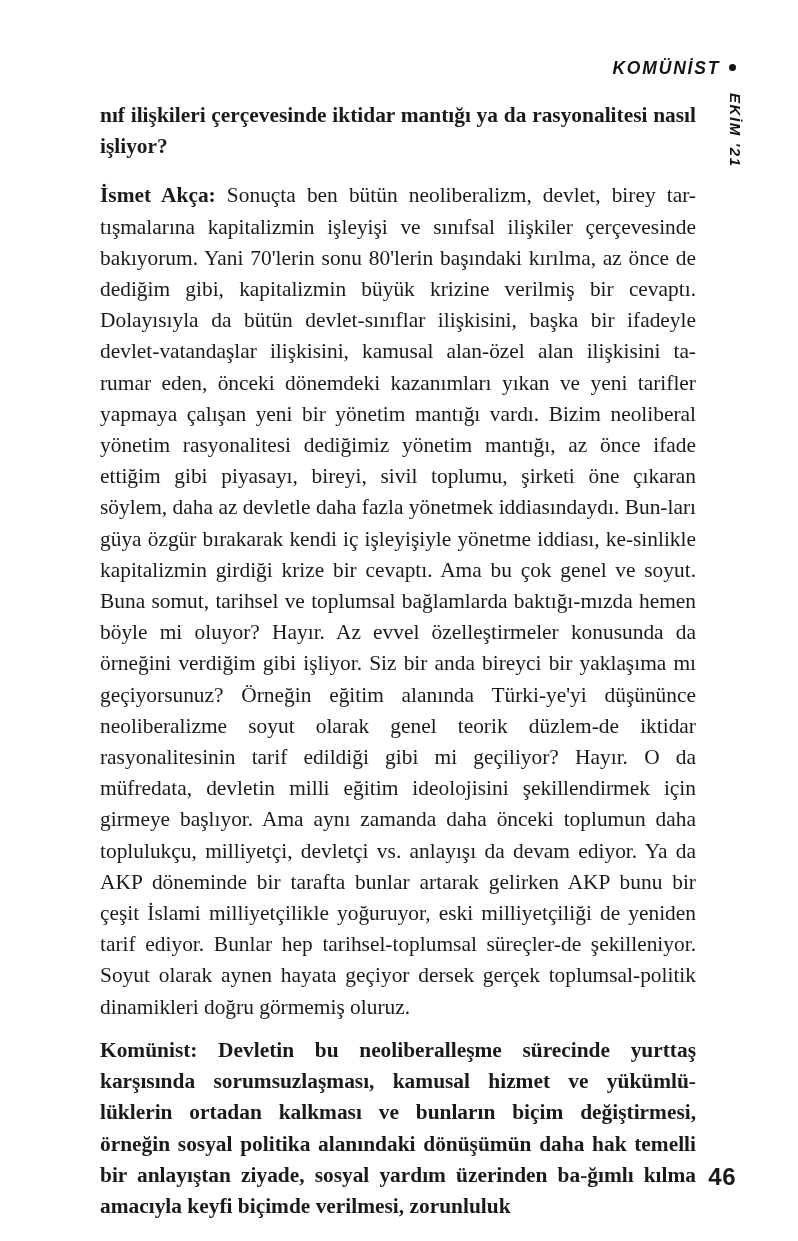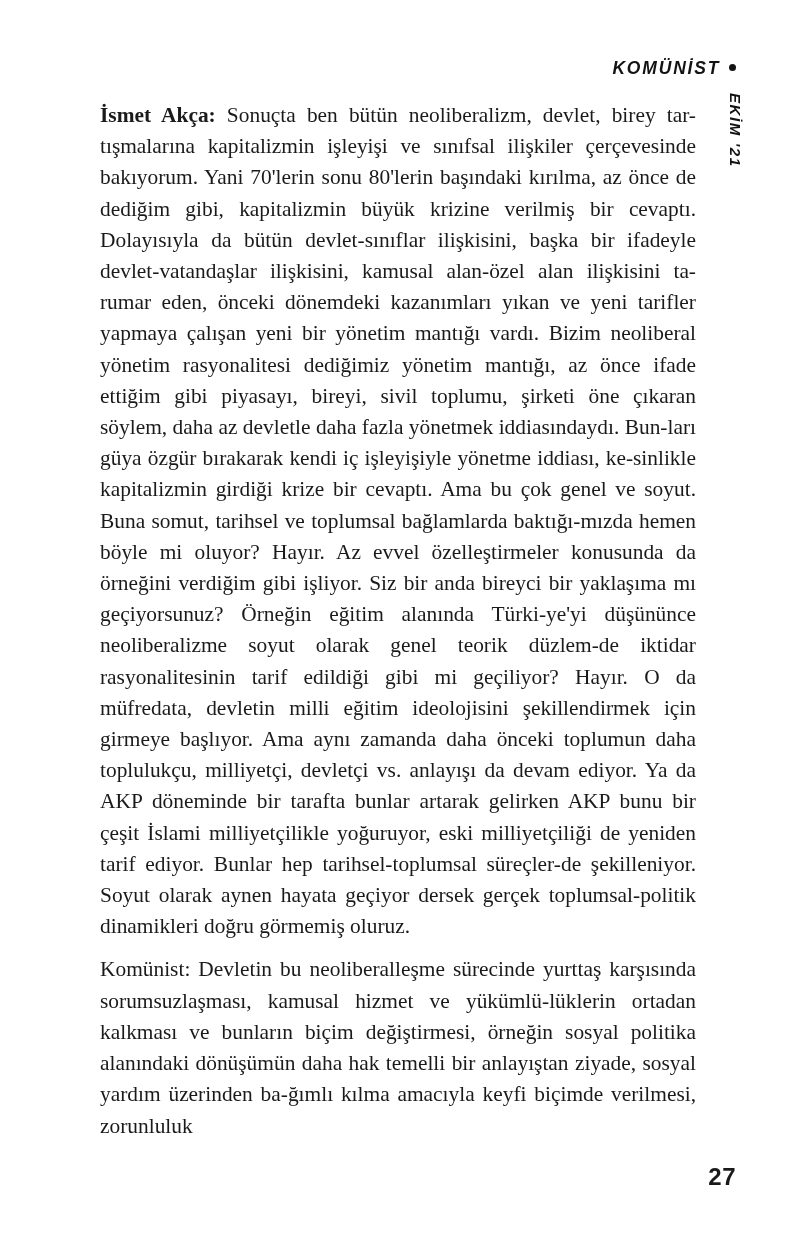--- a/index.html
+++ b/index.html
@@ -86,21 +86,21 @@
   .para-heading {
     font-weight: bold;
     margin-bottom: 18px;
   }
 
   .para-body {
     margin-bottom: 12px;
   }
 
   .para-bold {
-    font-weight: normal;
+    font-weight: bold;
   }
 
   .speaker {
     font-weight: bold;
   }
 
   
   .folio {
     position: absolute;
     right: 62px;
@@ -119,22 +119,23 @@
 
   <div class="running-head">
     <span class="running-head-title">KOMÜNİST</span>
     <span class="running-head-bullet"></span>
   </div>
 
   <div class="running-head-date">EKİM '21</div>
 
   <div class="text-column">
 
+    <p class="para para-heading last-line-natural">nıf ilişkileri çerçevesinde iktidar mantığı ya da rasyonalitesi nasıl işliyor?</p>
 
     <p class="para para-body last-line-natural"><span class="speaker">İsmet Akça:</span><span> Sonuçta ben bütün neoliberalizm, devlet, birey tar-​tışmalarına kapitalizmin işleyişi ve sınıfsal ilişkiler çerçevesinde bakıyorum. Yani 70'lerin sonu 80'lerin başındaki kırılma, az önce de dediğim gibi, kapitalizmin büyük krizine verilmiş bir cevaptı. Dolayısıyla da bütün devlet-​sınıflar ilişkisini, başka bir ifadeyle devlet-​vatandaşlar ilişkisini, kamusal alan-​özel alan ilişkisini ta-​rumar eden, önceki dönemdeki kazanımları yıkan ve yeni tarifler yapmaya çalışan yeni bir yönetim mantığı vardı. Bizim neoliberal yönetim rasyonalitesi dediğimiz yönetim mantığı, az önce ifade ettiğim gibi piyasayı, bireyi, sivil toplumu, şirketi öne çıkaran söylem, daha az devletle daha fazla yönetmek iddiasındaydı. Bun-​ları güya özgür bırakarak kendi iç işleyişiyle yönetme iddiası, ke-​sinlikle kapitalizmin girdiği krize bir cevaptı. Ama bu çok genel ve soyut. Buna somut, tarihsel ve toplumsal bağlamlarda baktığı-​mızda hemen böyle mi oluyor? Hayır. Az evvel özelleştirmeler konusunda da örneğini verdiğim gibi işliyor. Siz bir anda bireyci bir yaklaşıma mı geçiyorsunuz? Örneğin eğitim alanında Türki-​ye'yi düşününce neoliberalizme soyut olarak genel teorik düzlem-​de iktidar rasyonalitesinin tarif edildiği gibi mi geçiliyor? Hayır. O da müfredata, devletin milli eğitim ideolojisini şekillendirmek için girmeye başlıyor. Ama aynı zamanda daha önceki toplumun daha toplulukçu, milliyetçi, devletçi vs. anlayışı da devam ediyor. Ya da AKP döneminde bir tarafta bunlar artarak gelirken AKP bunu bir çeşit İslami milliyetçilikle yoğuruyor, eski milliyetçiliği de yeniden tarif ediyor. Bunlar hep tarihsel-​toplumsal süreçler-​de şekilleniyor. Soyut olarak aynen hayata geçiyor dersek gerçek toplumsal-​politik dinamikleri doğru görmemiş oluruz.</span></p>
 
     <p class="para para-bold">Komünist: Devletin bu neoliberalleşme sürecinde yurttaş karşısında sorumsuzlaşması, kamusal hizmet ve yükümlü-​lüklerin ortadan kalkması ve bunların biçim değiştirmesi, örneğin sosyal politika alanındaki dönüşümün daha hak temelli bir anlayıştan ziyade, sosyal yardım üzerinden ba-​ğımlı kılma amacıyla keyfi biçimde verilmesi, zorunluluk</p>
 
   </div>
 
-  <div class="folio">27</div>
+  <div class="folio">46</div>
 
 </div>
 
 </body></html>

